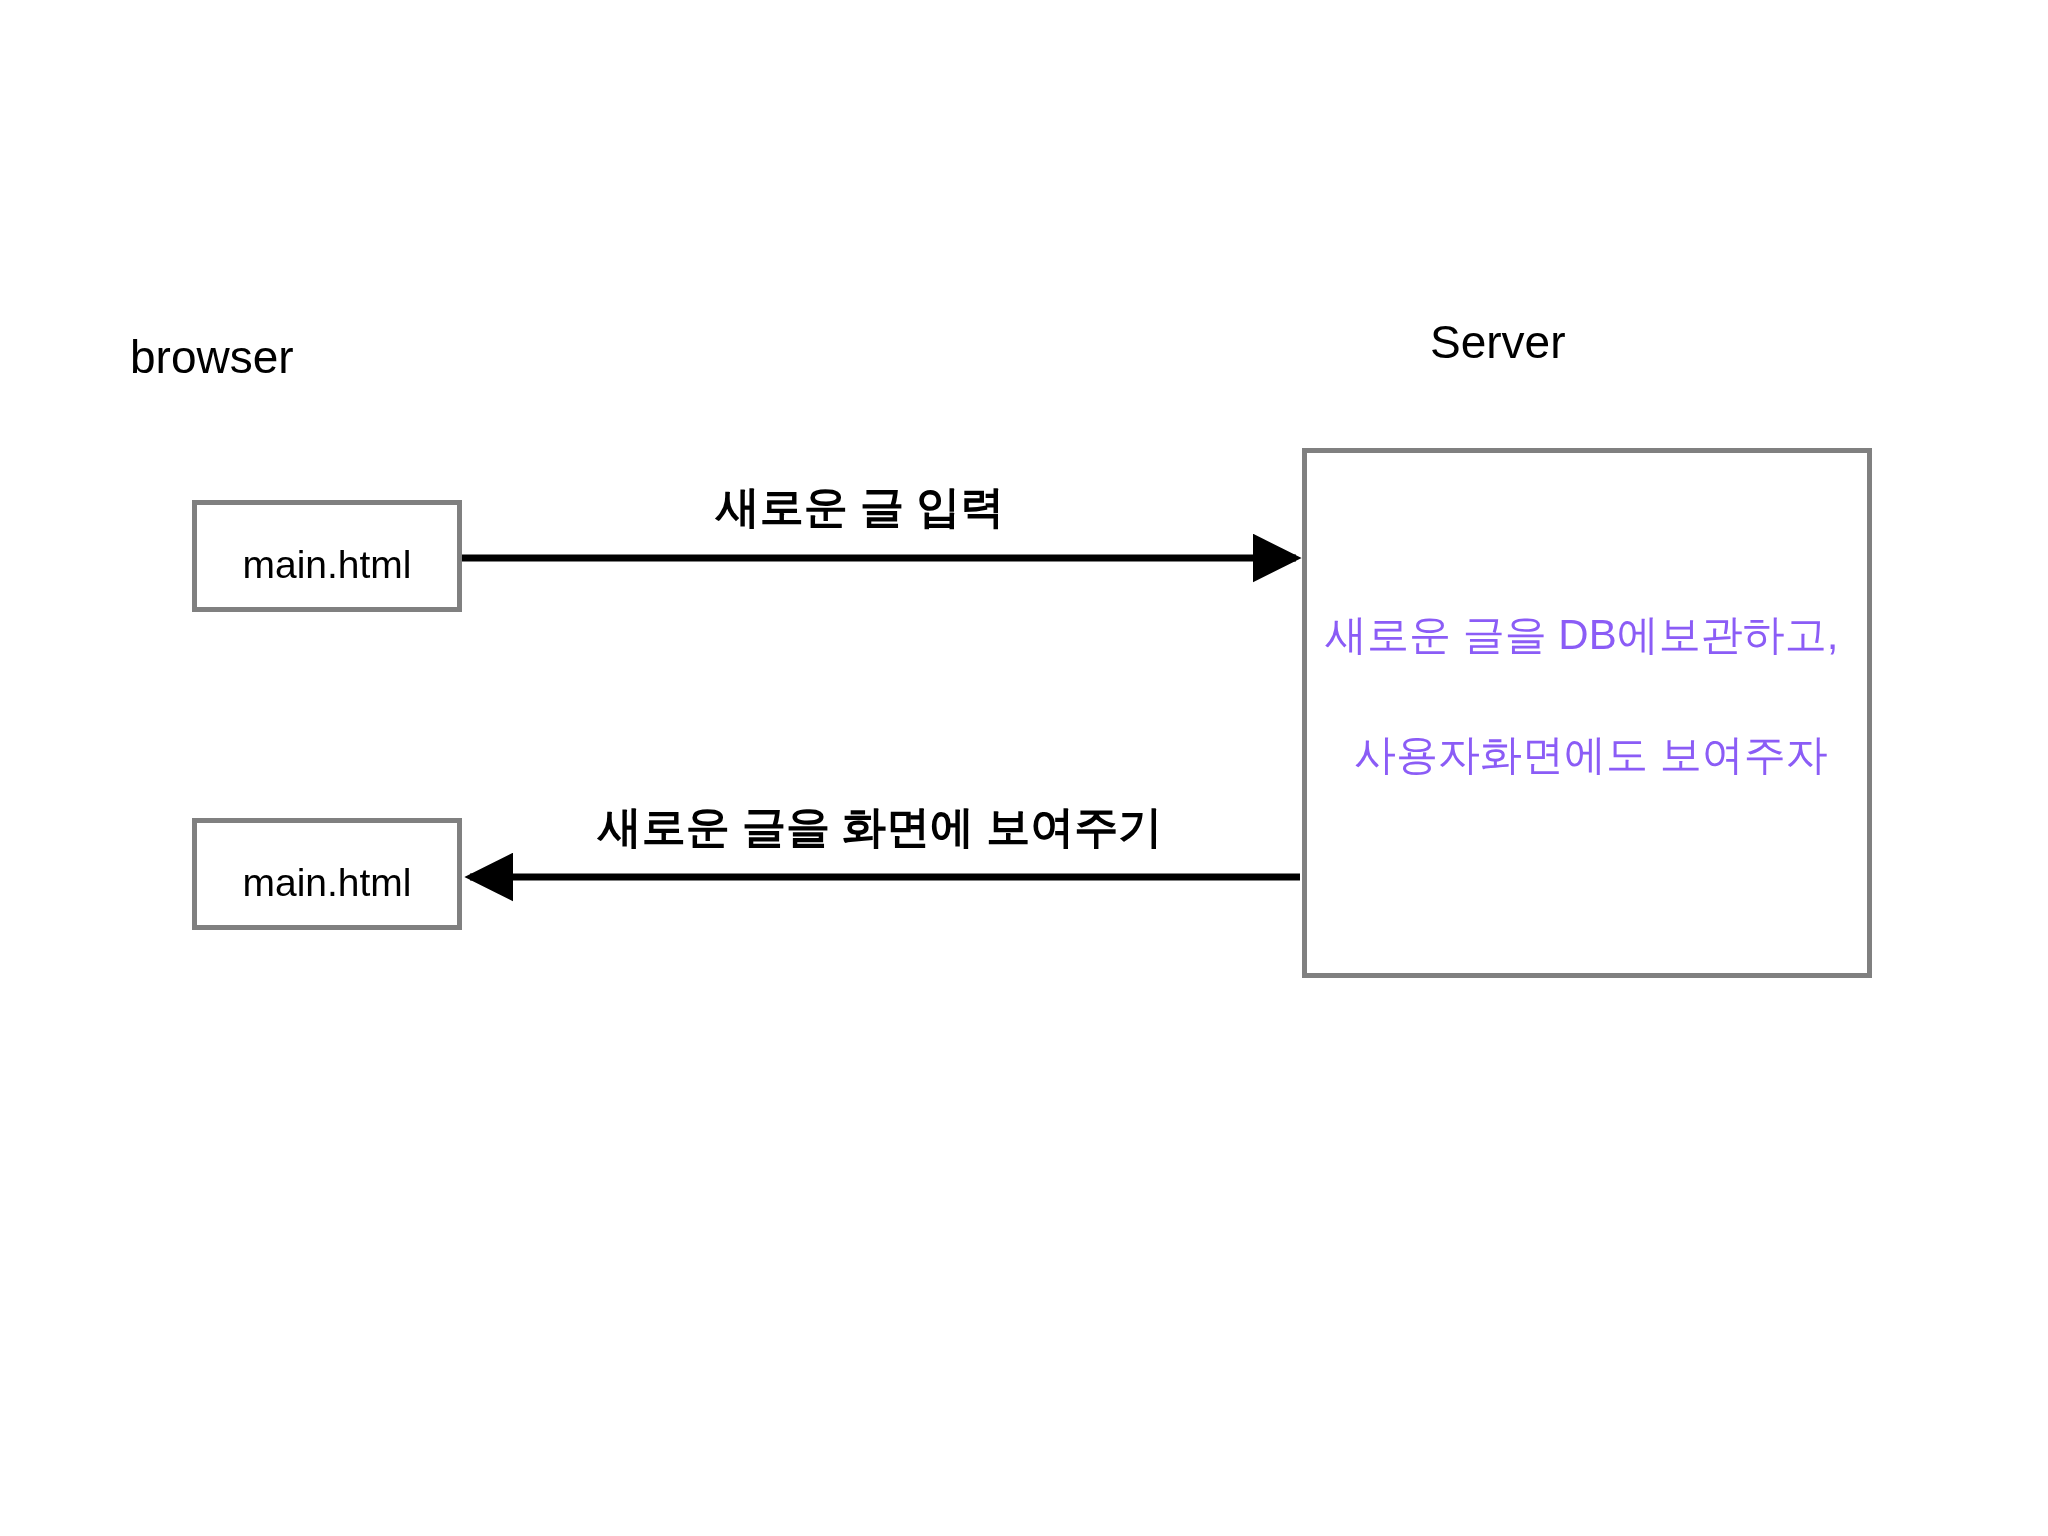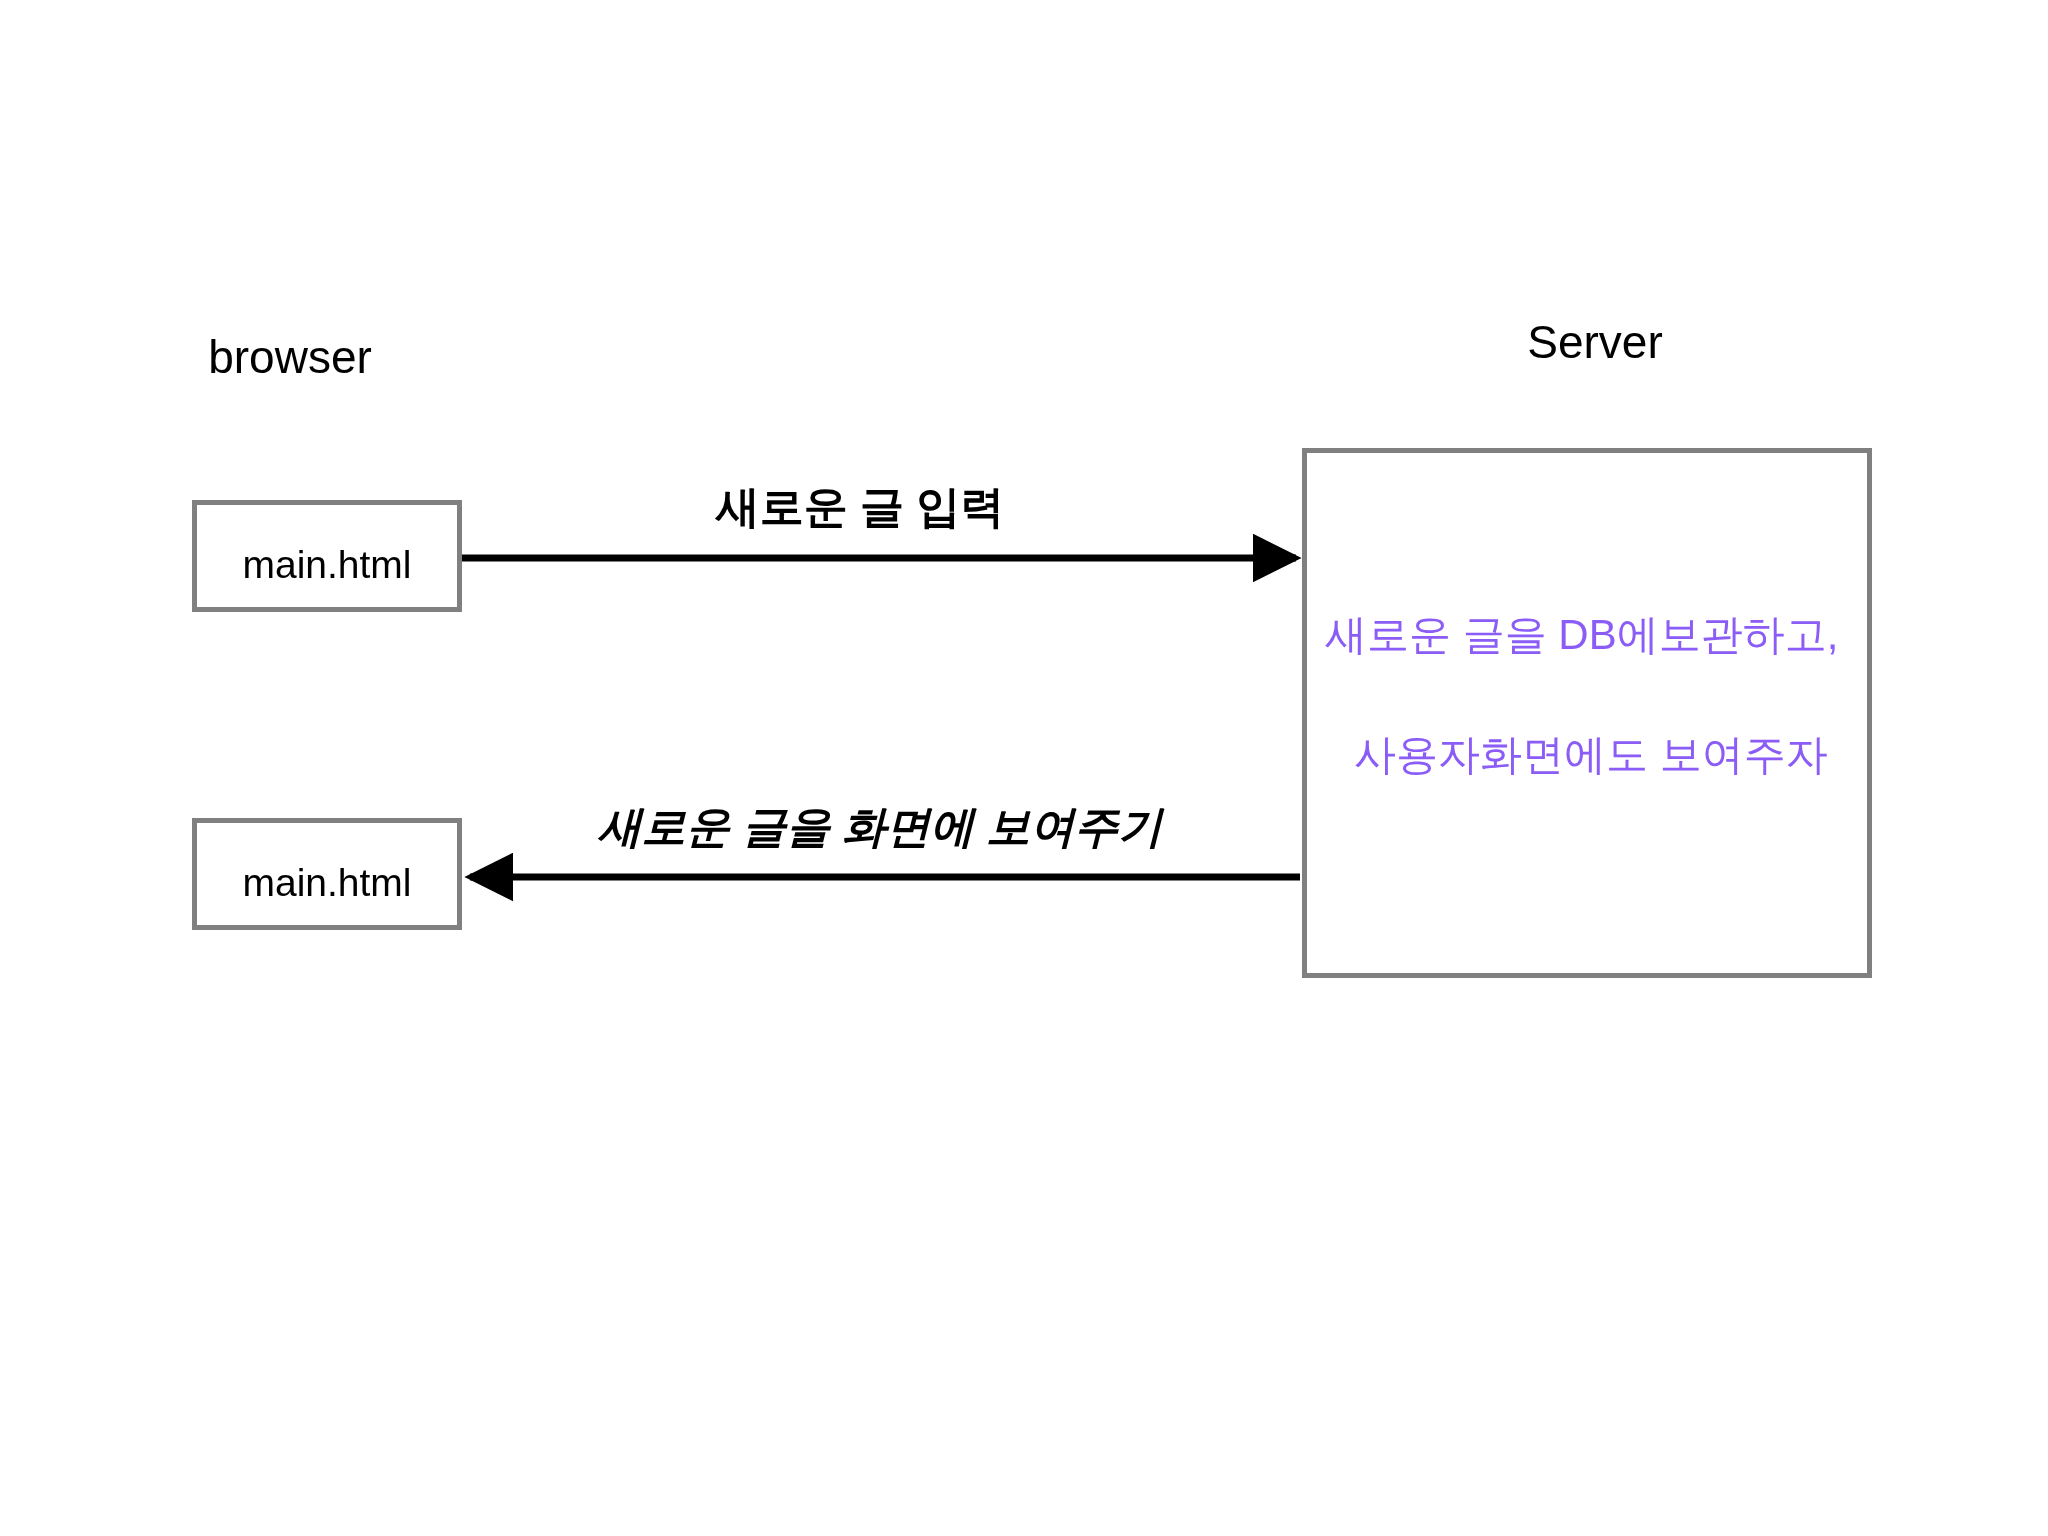--- a/index.html
+++ b/index.html
@@ -21,21 +21,21 @@
   }
 
   
   .col-title {
     position: absolute;
     font-size: 46px;
     font-weight: 400;
     color: #000000;
     letter-spacing: 0px;
     white-space: nowrap;
-    text-align: center;
+    text-align: left;
   }
   #browser-title {
     left: 130px;
     top: 330px;
     width: 320px;
   }
   #server-title {
     left: 1430px;
     top: 315px;
     width: 330px;
@@ -115,21 +115,20 @@
   }
   #arrow-label-1 {
     left: 520px;
     top: 478px;
     width: 680px;
   }
   #arrow-label-2 {
     left: 440px;
     top: 798px;
     width: 880px;
-    font-style: italic;
   }
 </style>
 </head>
 <body>
 
 <div id="canvas">
 
   <div class="col-title" id="browser-title">browser</div>
 
   <div class="col-title" id="server-title">Server</div>

